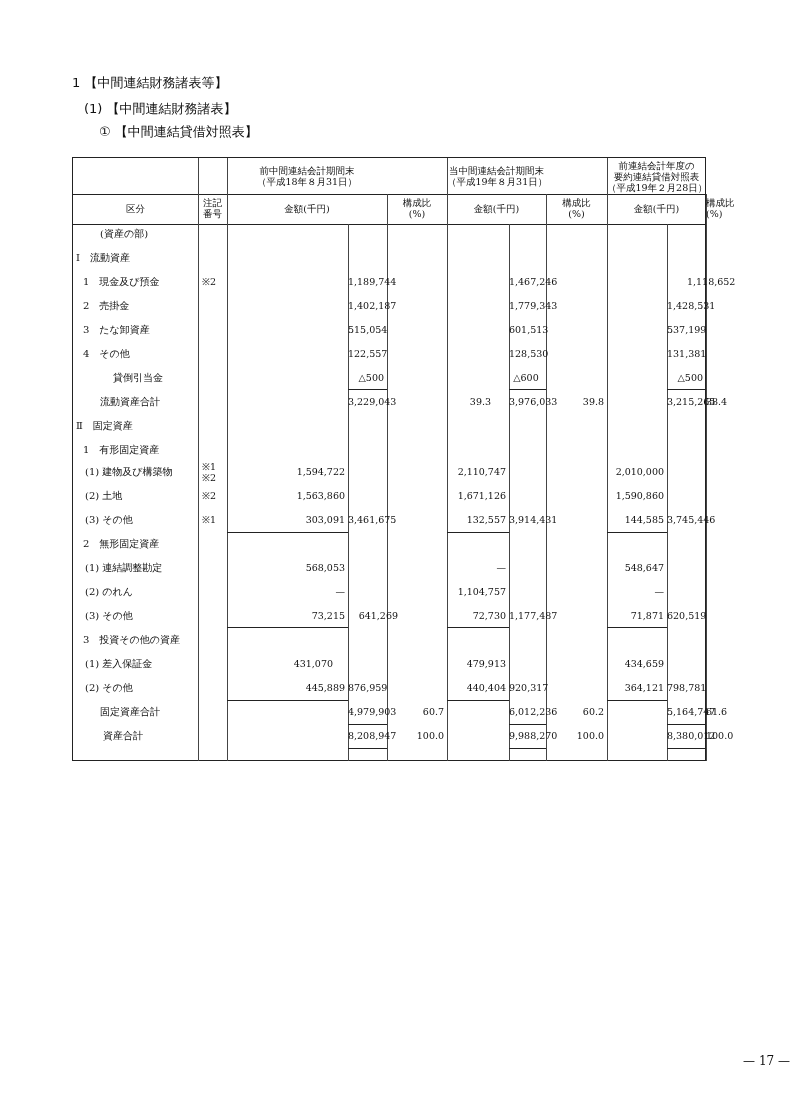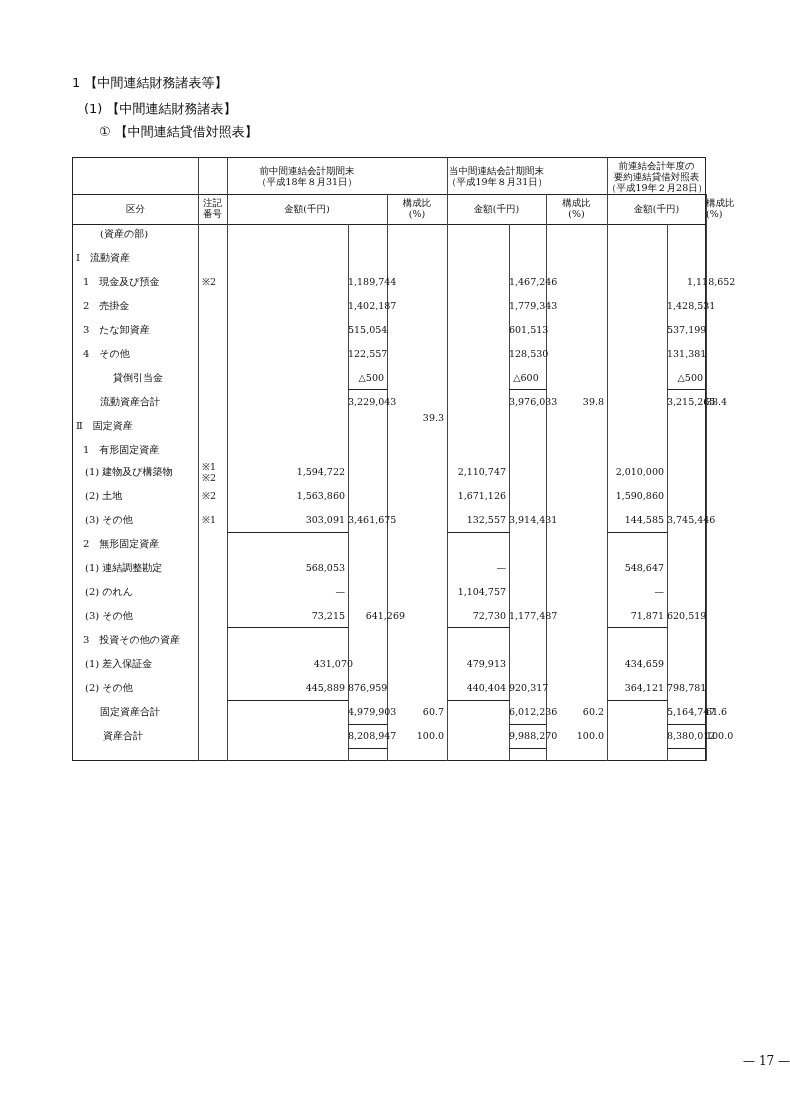--- a/index.html
+++ b/index.html
@@ -76,21 +76,21 @@
     <div class="cell lbl" style="left: 10px; top: 190px;">4　その他</div>
     <div class="cell num" style="left: 275px; width: 36px; top: 190px;">122,557</div>
     <div class="cell num" style="left: 436px; width: 34px; top: 190px;">128,530</div>
     <div class="cell num" style="left: 594px; width: 36px; top: 190px;">131,381</div>
     <div class="cell lbl" style="left: 40px; top: 214px;">貸倒引当金</div>
     <div class="cell num" style="left: 275px; width: 36px; top: 214px;">△500</div>
     <div class="cell num" style="left: 436px; width: 34px; top: 214px; text-align: center;">△600</div>
     <div class="cell num" style="left: 594px; width: 36px; top: 214px;">△500</div>
     <div class="cell lbl" style="left: 27px; top: 238px;">流動資産合計</div>
     <div class="cell num" style="left: 275px; width: 36px; top: 238px;">3,229,043</div>
-    <div class="cell num" style="left: 314px; width: 57px; top: 254px;">39.3</div>
+    <div class="cell num" style="left: 314px; width: 57px; top: 238px; padding-left: 47px;">39.3</div>
     <div class="cell num" style="left: 436px; width: 34px; top: 238px;">3,976,033</div>
     <div class="cell num" style="left: 473px; width: 58px; top: 238px;">39.8</div>
     <div class="cell num" style="left: 594px; width: 36px; top: 238px;">3,215,265</div>
     <div class="cell num" style="left: 633px; top: 238px;">38.4</div>
     <div class="cell lbl" style="left: 3px; top: 262px;">Ⅱ　固定資産</div>
     <div class="cell lbl" style="left: 10px; top: 286px;">1　有形固定資産</div>
     <div class="cell lbl" style="left: 12px; top: 308px;">(1) 建物及び構築物</div>
     <div class="cell note" style="left: 129px; top: 303px;">※1</div>
     <div class="cell note" style="left: 129px; top: 314px;">※2</div>
     <div class="cell num" style="left: 154px; width: 118px; top: 308px;">1,594,722</div>
@@ -113,28 +113,28 @@
     <div class="cell lbl" style="left: 12px; top: 404px;">(1) 連結調整勘定</div>
     <div class="cell num" style="left: 154px; width: 118px; top: 404px;">568,053</div>
     <div class="cell num" style="left: 374px; width: 59px; top: 404px;">—</div>
     <div class="cell num" style="left: 534px; width: 57px; top: 404px;">548,647</div>
     <div class="cell lbl" style="left: 12px; top: 428px;">(2) のれん</div>
     <div class="cell num" style="left: 154px; width: 118px; top: 428px;">—</div>
     <div class="cell num" style="left: 374px; width: 59px; top: 428px;">1,104,757</div>
     <div class="cell num" style="left: 534px; width: 57px; top: 428px;">—</div>
     <div class="cell lbl" style="left: 12px; top: 452px;">(3) その他</div>
     <div class="cell num" style="left: 154px; width: 118px; top: 452px;">73,215</div>
-    <div class="cell num" style="left: 280px; width: 52px; top: 452px;">641,269</div>
+    <div class="cell num" style="left: 273px; width: 52px; top: 452px;">641,269</div>
     <div class="cell num" style="left: 374px; width: 59px; top: 452px;">72,730</div>
     <div class="cell num" style="left: 436px; width: 34px; top: 452px;">1,177,487</div>
     <div class="cell num" style="left: 534px; width: 57px; top: 452px;">71,871</div>
     <div class="cell num" style="left: 594px; width: 36px; top: 452px;">620,519</div>
     <div class="cell lbl" style="left: 10px; top: 476px;">3　投資その他の資産</div>
     <div class="cell lbl" style="left: 12px; top: 500px;">(1) 差入保証金</div>
-    <div class="cell num" style="left: 154px; width: 106px; top: 500px; padding-left: 20px;">431,070</div>
+    <div class="cell num" style="left: 154px; width: 106px; top: 500px;">431,070</div>
     <div class="cell num" style="left: 374px; width: 59px; top: 500px;">479,913</div>
     <div class="cell num" style="left: 534px; width: 57px; top: 500px;">434,659</div>
     <div class="cell lbl" style="left: 12px; top: 524px;">(2) その他</div>
     <div class="cell num" style="left: 154px; width: 118px; top: 524px; text-align: right;">445,889</div>
     <div class="cell num" style="left: 275px; width: 36px; top: 524px;">876,959</div>
     <div class="cell num" style="left: 374px; width: 59px; top: 524px;">440,404</div>
     <div class="cell num" style="left: 436px; width: 34px; top: 524px;">920,317</div>
     <div class="cell num" style="left: 534px; width: 57px; top: 524px;">364,121</div>
     <div class="cell num" style="left: 594px; width: 36px; top: 524px;">798,781</div>
     <div class="cell lbl" style="left: 27px; top: 548px;">固定資産合計</div>

